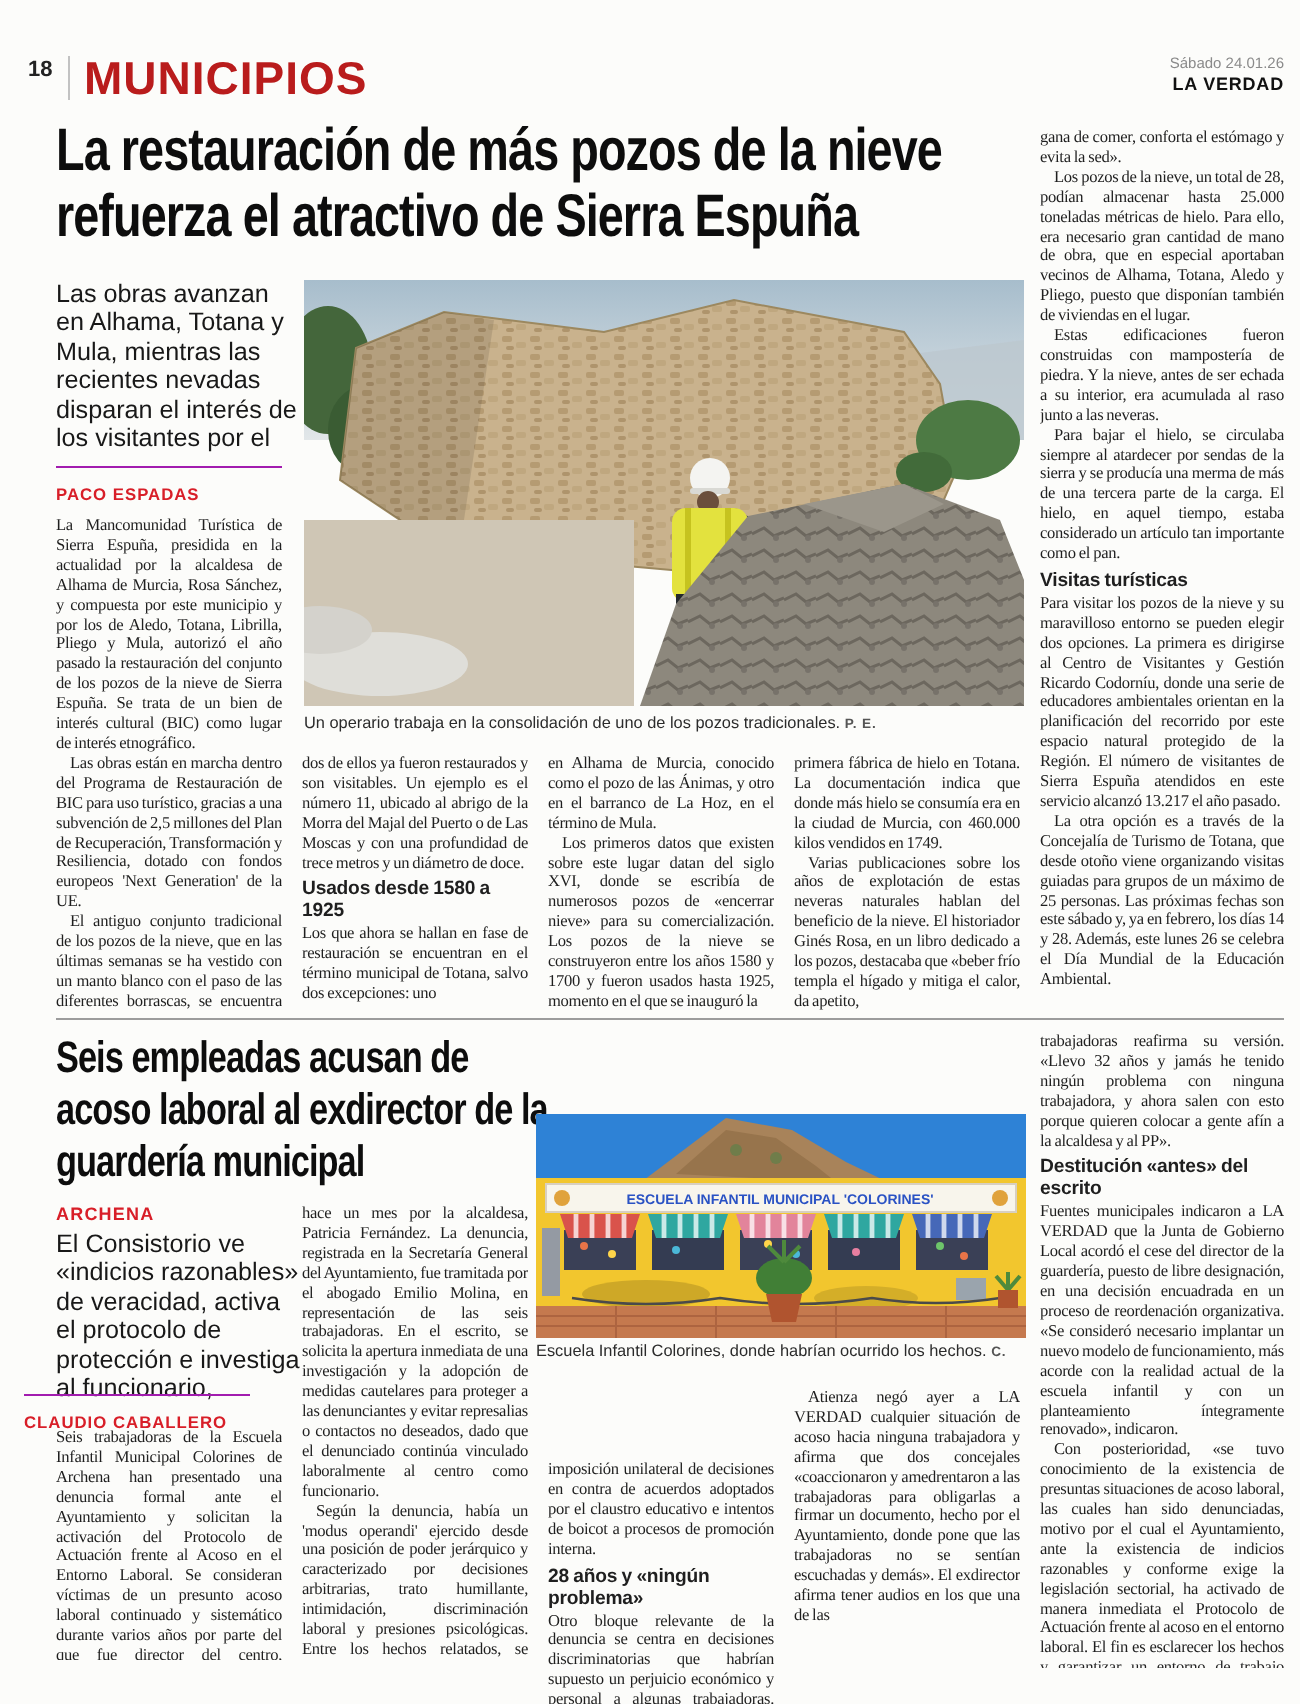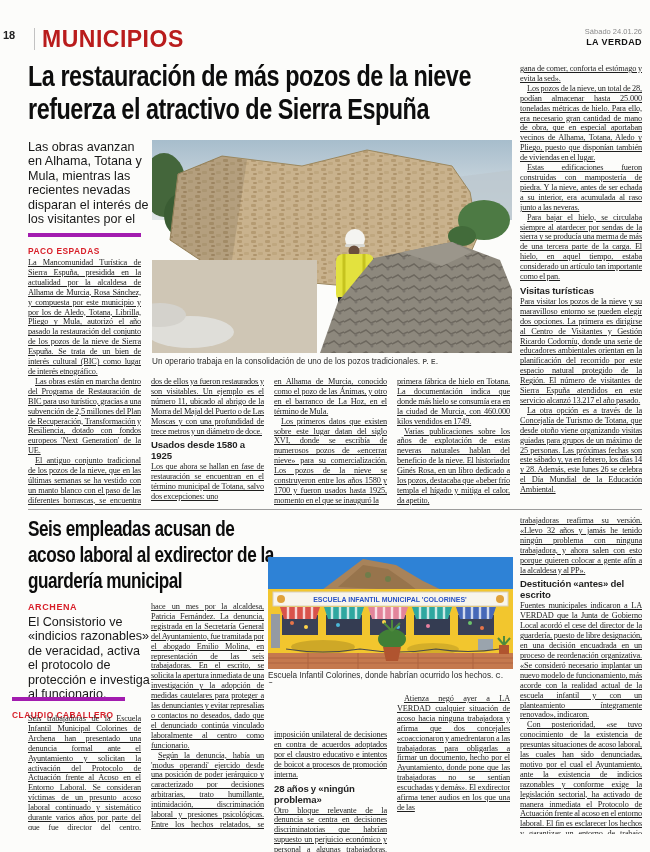--- a/index.html
+++ b/index.html
@@ -17,47 +17,47 @@
   .brand{font-size:9px;font-weight:800;color:#111;letter-spacing:.4px;}
 
   
   .h1{font-family:"Liberation Sans",sans-serif;font-weight:800;color:#0d0d0d;
       transform:scaleX(.78);transform-origin:0 0;letter-spacing:-.6px;}
   .h1.a1{font-size:30px;line-height:33px;width:630px;}
   .h1.a2{font-size:22px;line-height:26px;width:318px;}
 
   .standfirst{font-family:"Liberation Sans",sans-serif;font-size:12.6px;line-height:14.4px;
       color:#181818;overflow:hidden;}
-  .bylinebox{font-family:"Liberation Sans",sans-serif;border-top:4px solid #a21caf;
+  .bylinebox{font-family:"Liberation Sans",sans-serif;border-top:1px solid #a21caf;
       padding-top:3px;}
   .byline{font-size:8.4px;font-weight:bold;color:#d81e28;letter-spacing:.5px;}
   .location{font-family:"Liberation Sans",sans-serif;font-size:9px;font-weight:bold;
       color:#d81e28;letter-spacing:.6px;}
 
   
   .bcol{width:113px;font-size:8.3px;line-height:9.9px;text-align:justify;overflow:hidden;
       letter-spacing:-.15px;word-spacing:-.4px;hyphens:auto;-webkit-hyphens:auto;color:#1f1f1f;}
-  .bcol p{margin:0;text-decoration:underline;}
+  .bcol p{margin:0;}
   .bcol p.ind{text-indent:7px;}
   .subhead{font-family:"Liberation Sans",sans-serif;font-weight:bold;font-size:9.6px;
       line-height:11px;margin:3px 0 1px;letter-spacing:-.1px;text-align:left;}
 
   .caption{font-family:"Liberation Sans",sans-serif;font-size:8.2px;color:#2b2b2b;
       line-height:9px;overflow:hidden;}
   .credit{font-size:6.8px;font-weight:bold;color:#555;letter-spacing:.4px;}
 
   .rule{background:#9c9c9c;height:1px;}
   svg{display:block;}
 </style>
 </head>
 <body>
 
 <div class="page">
 
-  <div class="abs pagenum" style="left:3px;top:29px;">18</div>
+  <div class="abs pagenum" style="left:14px;top:29px;">18</div>
   <div class="abs hdr-divider" style="left:34px;top:28px;height:22px;"></div>
   <div class="abs section-title" style="left:42px;top:26px;">MUNICIPIOS</div>
   <div class="abs dateblock" style="left:470px;top:27px;width:172px;">
     <div class="date">Sábado 24.01.26</div>
     <div class="brand">LA VERDAD</div>
   </div>
 
   <div class="abs h1 a1" style="left:28px;top:59px;">La restauración de más pozos de la nieve refuerza el atractivo de Sierra Espuña</div>
 
   <div class="abs standfirst" style="left:28px;top:140px;width:122px;height:87px;">Las obras avanzan en Alhama, Totana y Mula, mientras las recientes nevadas disparan el interés de los visitantes por el antiguo complejo</div>

